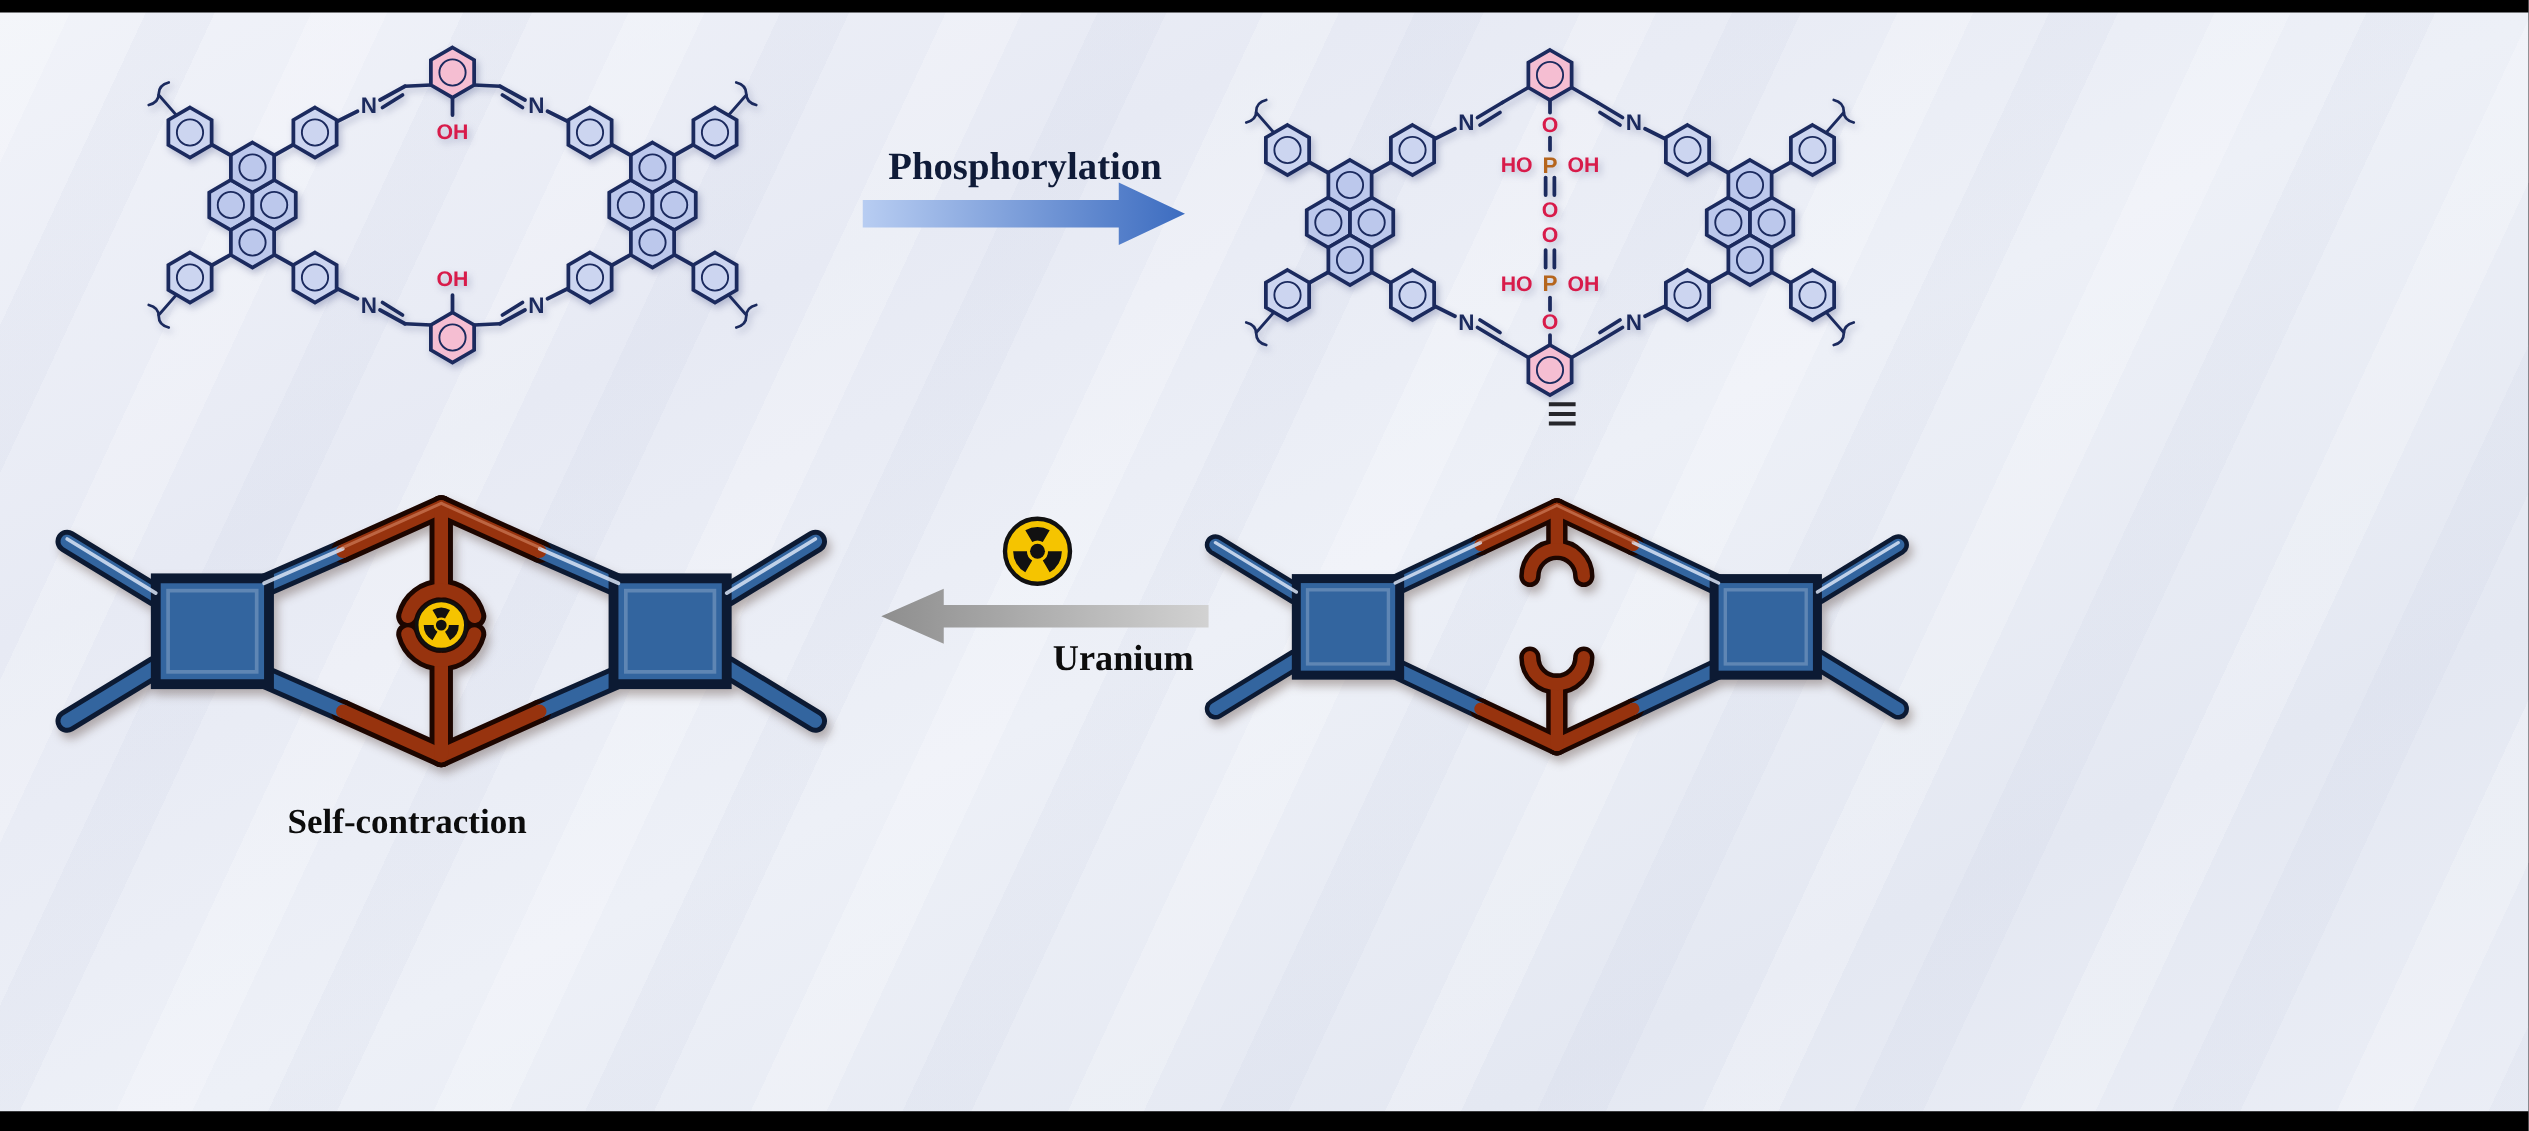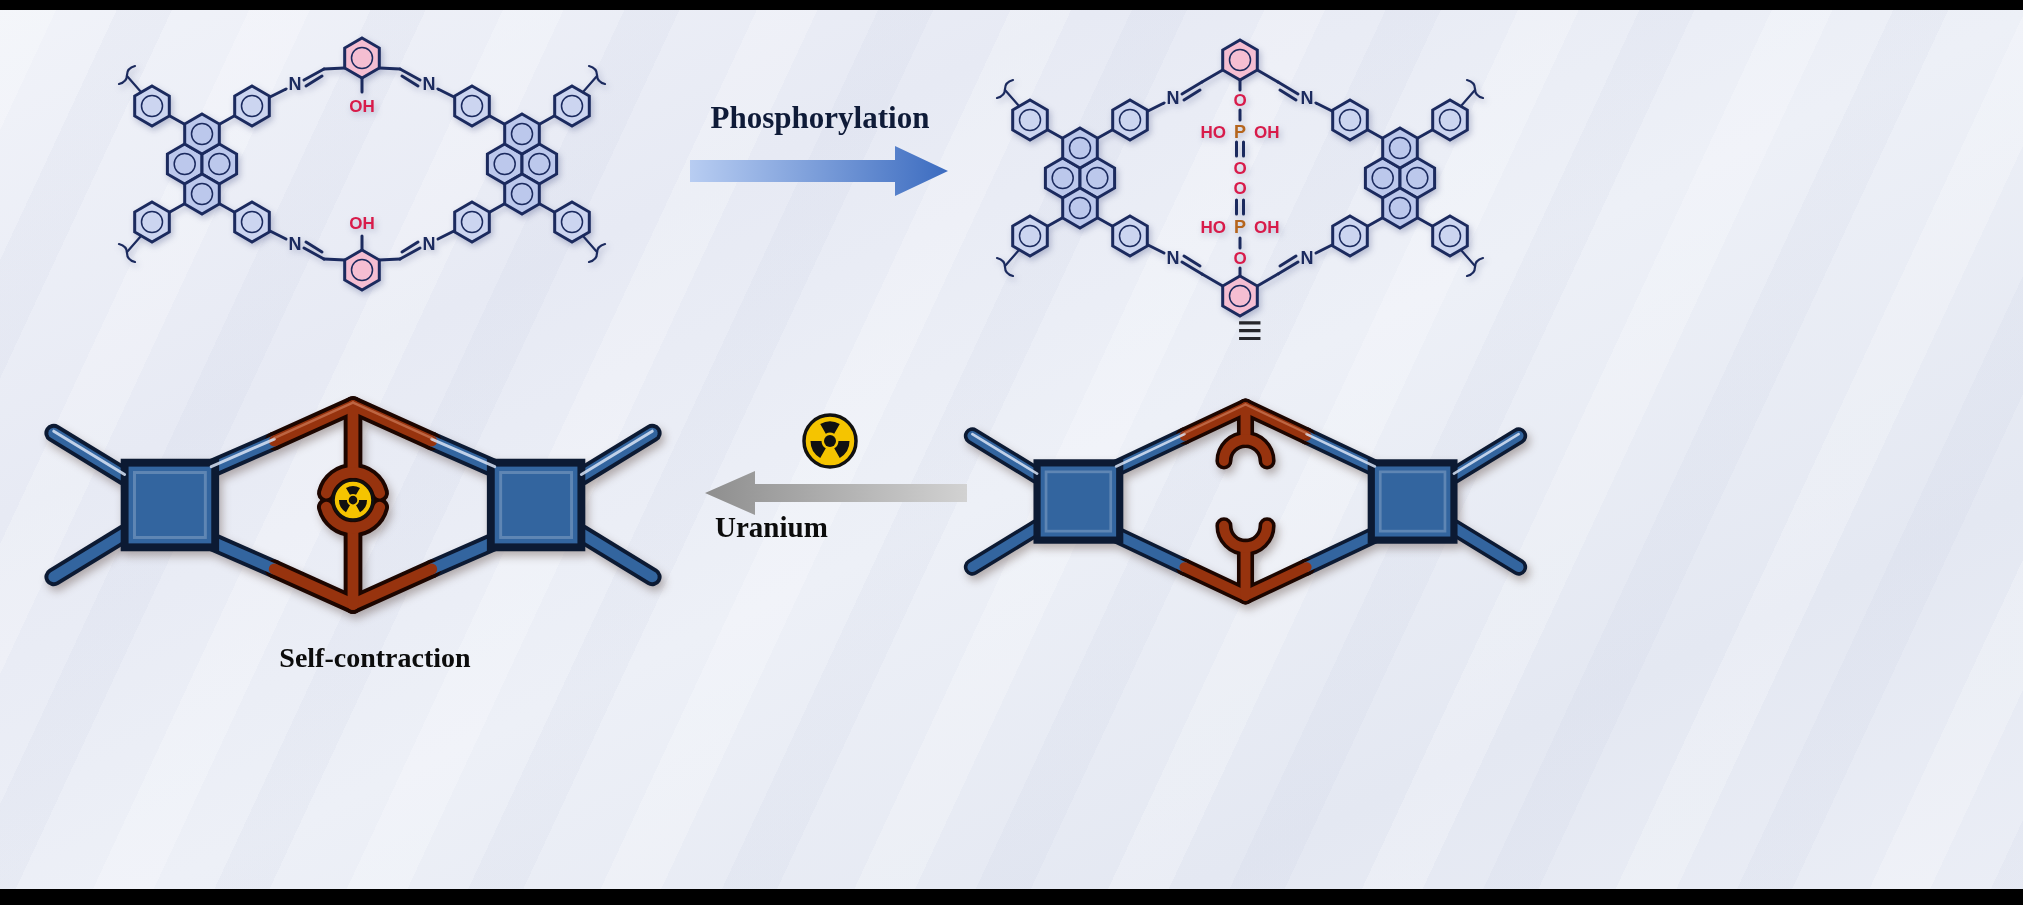--- a/index.html
+++ b/index.html
@@ -43,22 +43,22 @@
   .r-mid{stroke:#97330e;stroke-width:11;fill:none;stroke-linecap:round;}
   .e-hl{stroke:#d9e4f6;stroke-width:3;fill:none;stroke-linecap:round;opacity:.85;}
   .r-hl{stroke:#dd8f6e;stroke-width:2.5;fill:none;stroke-linecap:round;opacity:.55;}
   .sq{fill:#33659f;stroke:#0c1a33;stroke-width:8;}
   .sq-hl{fill:none;stroke:rgba(255,255,255,.22);stroke-width:3;}
   .rad-ring{fill:#f5c400;stroke:#111;}
   .rad-ink{fill:#111;stroke:none;}
 
   
   .rxn-label{font-weight:bold;font-size:31px;color:#0f1b38;text-align:center;}
-  .process-label{font-weight:bold;font-size:29px;color:#0c0c0c;text-align:left;line-height:1.35;}
-  .caption{font-weight:bold;font-size:28px;color:#0c0c0c;text-align:center;}
+  .process-label{font-weight:bold;font-size:29px;color:#0c0c0c;text-align:right;line-height:1.35;}
+  .caption{font-weight:bold;font-size:28px;color:#0c0c0c;text-align:left;}
   .equiv{font-weight:bold;font-size:46px;color:#26262b;text-align:center;line-height:1;}
 </style>
 </head>
 <body>
 
 <div class="stage">
   <div class="streaks"></div>
   <div class="bar bar-top"></div>
   <div class="bar bar-bottom"></div>
 
@@ -148,21 +148,21 @@
     <use href="#benz" class="pnk" transform="translate(310,44)"></use>
     <use href="#benz" class="pnk" transform="translate(310,256)"></use>
     <text class="atomN" x="243" y="70">N</text>
     <text class="atomN" x="377" y="70">N</text>
     <text class="atomN" x="243" y="230">N</text>
     <text class="atomN" x="377" y="230">N</text>
     <text class="atomO" x="310" y="92">OH</text>
     <text class="atomO" x="310" y="209">OH</text>
   </svg>
 
-  <div class="abs rxn-label" style="left:675px;top:100px;width:290px">Phosphorylation</div>
+  <div class="abs rxn-label" style="left:675px;top:115px;width:290px">Phosphorylation</div>
   <svg class="abs" style="left:690px;top:145px" width="262" height="52" viewBox="0 0 262 52">
     <polygon points="0,15 205,15 205,1 258,26 205,51 205,37 0,37" fill="url(#gradArrowBlue)"></polygon>
   </svg>
 
   <svg class="abs chem" style="left:930px;top:8px" width="620" height="340" viewBox="0 0 620 340">
     <g>
       <use href="#pyrene-unit" transform="translate(150,170)"></use>
     </g>
     <g>
       <use href="#pyrene-unit" transform="translate(470,170)"></use>

